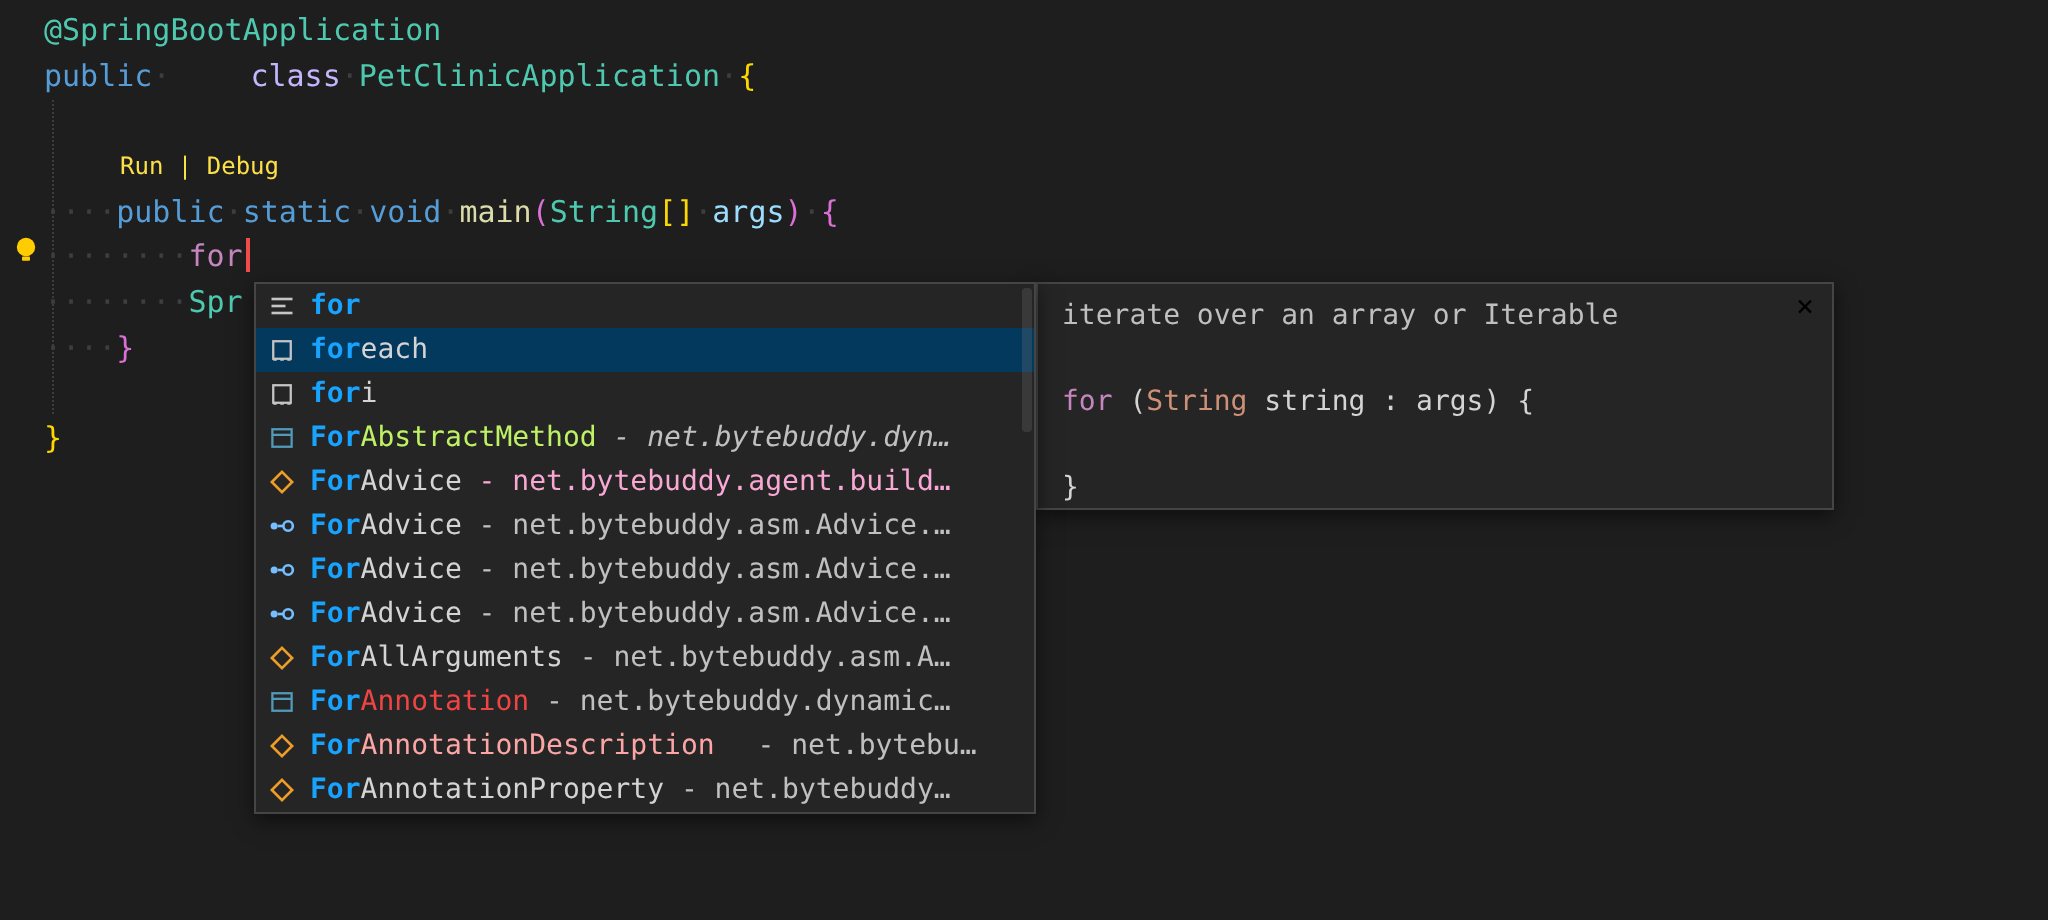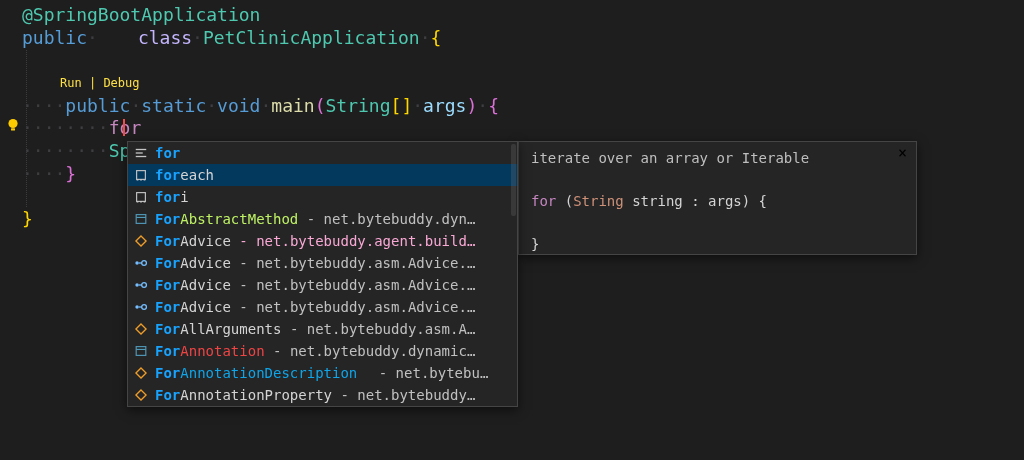--- a/index.html
+++ b/index.html
@@ -4,21 +4,21 @@
 <style>
   * { margin:0; padding:0; box-sizing:border-box; }
   html,body { background:#1e1e1e; }
   .screen {
     position:relative; width:1024px; height:460px; overflow:hidden;
     background:#1e1e1e;
     font-family:"DejaVu Sans Mono","Liberation Mono",monospace;
   }
   
   .code-area { position:absolute; left:22px; top:4px; right:0; z-index:1; }
-  .code-line { height:22.7px; line-height:22.7px; white-space:pre; font-size:18px; }
+  .code-line { height:22.7px; line-height:22.7px; white-space:pre; font-size:15px; }
   .code-line.codelens { font-size:12px; padding-left:38px; }
   .codelens-link { cursor:pointer; }
   .indent-guide { position:absolute; left:26px; top:50px; height:157px; border-left:1px dotted #3c3c3c; z-index:0; }
   .cursor { position:absolute; left:123px; top:119px; width:2px; height:17px; z-index:3; }
   .lightbulb { position:absolute; left:5px; top:117px; width:16px; height:16px; cursor:pointer; z-index:2; }
   
   .suggest {
     position:absolute; left:127px; top:141px; width:391px; z-index:5;
     background:#252526; border:1px solid #454545;
     box-shadow:0 3px 10px rgba(0,0,0,.55);
@@ -79,21 +79,21 @@
               <rect x="3" y="3" width="10" height="10" fill="none" stroke="#c5c5c5" stroke-width="1.3"></rect>
               <line x1="3" y1="13.4" x2="13" y2="13.4" stroke="#c5c5c5" stroke-width="1.6" stroke-dasharray="2 2"></line>
             </svg></span><span class="s-label"><span style="color: rgb(24, 163, 255); font-weight: bold;">for</span><span style="color: rgb(212, 212, 212);">each</span><span style="color: rgb(192, 192, 192);"></span></span></div>
         <div class="suggest-row"><span class="s-icon"><svg width="14" height="14" viewBox="0 0 16 16">
               <rect x="3" y="3" width="10" height="10" fill="none" stroke="#c5c5c5" stroke-width="1.3"></rect>
               <line x1="3" y1="13.4" x2="13" y2="13.4" stroke="#c5c5c5" stroke-width="1.6" stroke-dasharray="2 2"></line>
             </svg></span><span class="s-label"><span style="color: rgb(24, 163, 255); font-weight: bold;">for</span><span style="color: rgb(212, 212, 212);">i</span><span style="color: rgb(192, 192, 192);"></span></span></div>
         <div class="suggest-row"><span class="s-icon"><svg width="14" height="14" viewBox="0 0 16 16">
               <rect x="2.5" y="3" width="11" height="10" fill="none" stroke="#519aba" stroke-width="1.3"></rect>
               <line x1="2.5" y1="6.2" x2="13.5" y2="6.2" stroke="#519aba" stroke-width="1.3"></line>
-            </svg></span><span class="s-label"><span style="color: rgb(24, 163, 255); font-weight: bold;">For</span><span style="color: #bef264;">AbstractMethod</span><span style="color: rgb(192, 192, 192);"> - net.bytebuddy.dyn…</span></span></div>
+            </svg></span><span class="s-label"><span style="color: rgb(24, 163, 255); font-weight: bold;">For</span><span style="color: #bef264;">AbstractMethod</span><span style="color: rgb(192, 192, 192); font-style: italic;"> - net.bytebuddy.dyn…</span></span></div>
         <div class="suggest-row"><span class="s-icon"><svg width="14" height="14" viewBox="0 0 16 16">
               <path d="M8 2.2 L13.8 8 L8 13.8 L2.2 8 Z" fill="none" stroke="#ee9d28" stroke-width="1.5"></path>
             </svg></span><span class="s-label"><span style="color: rgb(24, 163, 255); font-weight: bold;">For</span><span style="color: rgb(212, 212, 212);">Advice</span><span style="color: #f9a8d4;"> - net.bytebuddy.agent.build…</span></span></div>
         <div class="suggest-row"><span class="s-icon"><svg width="14" height="14" viewBox="0 0 16 16">
               <circle cx="3.5" cy="8" r="2" fill="#75beff"></circle>
               <line x1="5.5" y1="8" x2="9" y2="8" stroke="#75beff" stroke-width="1.5"></line>
               <circle cx="11.5" cy="8" r="2.7" fill="none" stroke="#75beff" stroke-width="1.5"></circle>
             </svg></span><span class="s-label"><span style="color: rgb(24, 163, 255); font-weight: bold;">For</span><span style="color: rgb(212, 212, 212);">Advice</span><span style="color: rgb(192, 192, 192);"> - net.bytebuddy.asm.Advice.…</span></span></div>
         <div class="suggest-row"><span class="s-icon"><svg width="14" height="14" viewBox="0 0 16 16">
               <circle cx="3.5" cy="8" r="2" fill="#75beff"></circle>
@@ -107,21 +107,21 @@
             </svg></span><span class="s-label"><span style="color: rgb(24, 163, 255); font-weight: bold;">For</span><span style="color: rgb(212, 212, 212);">Advice</span><span style="color: rgb(192, 192, 192);"> - net.bytebuddy.asm.Advice.…</span></span></div>
         <div class="suggest-row"><span class="s-icon"><svg width="14" height="14" viewBox="0 0 16 16">
               <path d="M8 2.2 L13.8 8 L8 13.8 L2.2 8 Z" fill="none" stroke="#ee9d28" stroke-width="1.5"></path>
             </svg></span><span class="s-label"><span style="color: rgb(24, 163, 255); font-weight: bold;">For</span><span style="color: rgb(212, 212, 212);">AllArguments</span><span style="color: rgb(192, 192, 192);"> - net.bytebuddy.asm.A…</span></span></div>
         <div class="suggest-row"><span class="s-icon"><svg width="14" height="14" viewBox="0 0 16 16">
               <rect x="2.5" y="3" width="11" height="10" fill="none" stroke="#519aba" stroke-width="1.3"></rect>
               <line x1="2.5" y1="6.2" x2="13.5" y2="6.2" stroke="#519aba" stroke-width="1.3"></line>
             </svg></span><span class="s-label"><span style="color: rgb(24, 163, 255); font-weight: bold;">For</span><span style="color: #ef4444; margin-top: 17px;">Annotation</span><span style="color: rgb(192, 192, 192);"> - net.bytebuddy.dynamic…</span></span></div>
         <div class="suggest-row"><span class="s-icon"><svg width="14" height="14" viewBox="0 0 16 16">
               <path d="M8 2.2 L13.8 8 L8 13.8 L2.2 8 Z" fill="none" stroke="#ee9d28" stroke-width="1.5"></path>
-            </svg></span><span class="s-label"><span style="color: rgb(24, 163, 255); font-weight: bold;">For</span><span style="color: #0ea5e9;">AnnotationDescription</span><span style="color: rgb(192, 192, 192); margin-left: 13px;"> - net.bytebu…</span></span></div>
+            </svg></span><span class="s-label"><span style="color: rgb(24, 163, 255); font-weight: bold;">For</span><span style="color: #fca5a5;">AnnotationDescription</span><span style="color: rgb(192, 192, 192); margin-left: 13px;"> - net.bytebu…</span></span></div>
         <div class="suggest-row"><span class="s-icon"><svg width="14" height="14" viewBox="0 0 16 16">
               <path d="M8 2.2 L13.8 8 L8 13.8 L2.2 8 Z" fill="none" stroke="#ee9d28" stroke-width="1.5"></path>
             </svg></span><span class="s-label"><span style="color: rgb(24, 163, 255); font-weight: bold;">For</span><span style="color: rgb(212, 212, 212);">AnnotationProperty</span><span style="color: rgb(192, 192, 192);"> - net.bytebuddy…</span></span></div>
       </div>
     <div class="suggest-scroll"></div>
   </div>
 
   <div class="docs" id="docs">
     <div class="docs-line" style="color: rgb(191, 191, 191);">iterate over an array or Iterable</div>
     <div id="docs-code">

